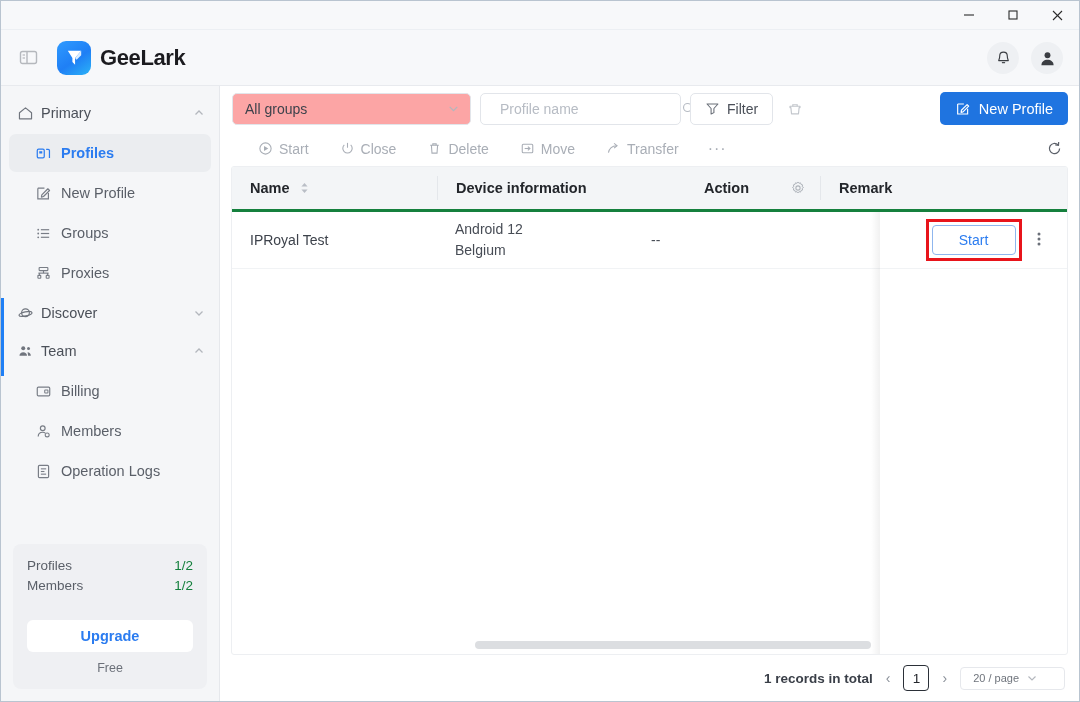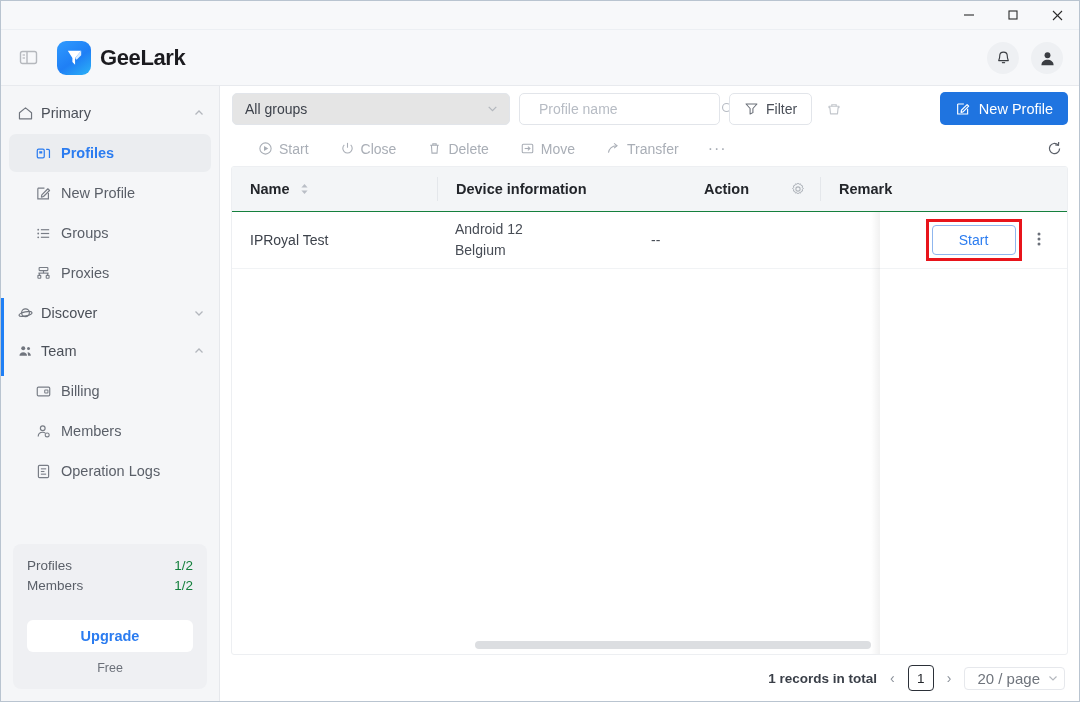--- a/index.html
+++ b/index.html
@@ -127,22 +127,22 @@
 
   
   .main { flex: 1; background: #ffffff; display: flex; flex-direction: column; min-width: 0; position: relative; }
 
   .toolbar {
     height: 45px; flex: 0 0 45px;
     display: flex; align-items: center; gap: 9px;
     padding: 0 11px 0 12px;
   }
   .select-groups {
-    width: 278px; height: 32px; border: 1px solid #e2e5ea; border-radius: 5px;
-    background: #e5e5e5; display: flex; align-items: center;
+    width: 239px; height: 32px; border: 1px solid #e2e5ea; border-radius: 5px;
+    background: #fca5a5; display: flex; align-items: center;
     padding: 0 10px 0 12px; cursor: pointer;
   }
   .select-groups .txt { flex: 1; font-size: 14px; color: #3d424b; }
   .search-box {
     width: 201px; height: 32px; border: 1px solid #e2e5ea; border-radius: 5px;
     background: #fff; display: flex; align-items: center;
     padding: 0 9px 0 19px;
   }
   .search-box input {
     flex: 1; border: none; outline: none; font-size: 14px;
@@ -188,21 +188,21 @@
   
   .table-wrap {
     margin: 0 11px; flex: 1; min-height: 0;
     border: 1px solid #edeff2; border-radius: 3px;
     display: flex; flex-direction: column; position: relative;
     background: #fff; overflow: hidden;
   }
   .thead {
     height: 45px; flex: 0 0 45px; background: #f3f5f7;
     display: flex; align-items: center;
-    border-bottom: 1px solid #15803d;
+    border-bottom: 3px solid #15803d;
   }
   .th {
     font-size: 14.5px; font-weight: bold; color: #23262b;
     display: flex; align-items: center; height: 24px;
     padding-left: 18px; border-left: 1px solid #e4e7eb;
   }
   .th:first-child { border-left: none; }
   .th-name { width: 205px; }
   .th-device { width: 196px; }
   .th-remark { flex: 1; }
@@ -268,23 +268,23 @@
     padding-right: 14px; gap: 10px;
   }
   .records { font-size: 13.5px; font-weight: bold; color: #3a3f48; }
   .pg-arrow { color: #8a9099; font-size: 14px; cursor: pointer; padding: 0 3px; }
   .pg-num {
     width: 26px; height: 26px; border: 1px solid #2b3038; border-radius: 4px;
     display: flex; align-items: center; justify-content: center;
     font-size: 13.5px; color: #23262b; cursor: pointer;
   }
   .page-size {
-    height: 23px; padding: 0 5px 0 12px; border: 1px solid #e6e8ec; border-radius: 4px;
+    height: 23px; padding: 0 26px 0 12px; border: 1px solid #e6e8ec; border-radius: 4px;
     display: flex; align-items: center; gap: 7px;
-    font-size: 15px; color: #6f747c; cursor: pointer;
+    font-size: 11px; color: #6f747c; cursor: pointer;
   }
 </style>
 </head>
 <body>
 
 <div class="app">
 
   <div class="titlebar">
     <div class="winbtn">
       <svg width="12" height="12" viewBox="0 0 12 12">

